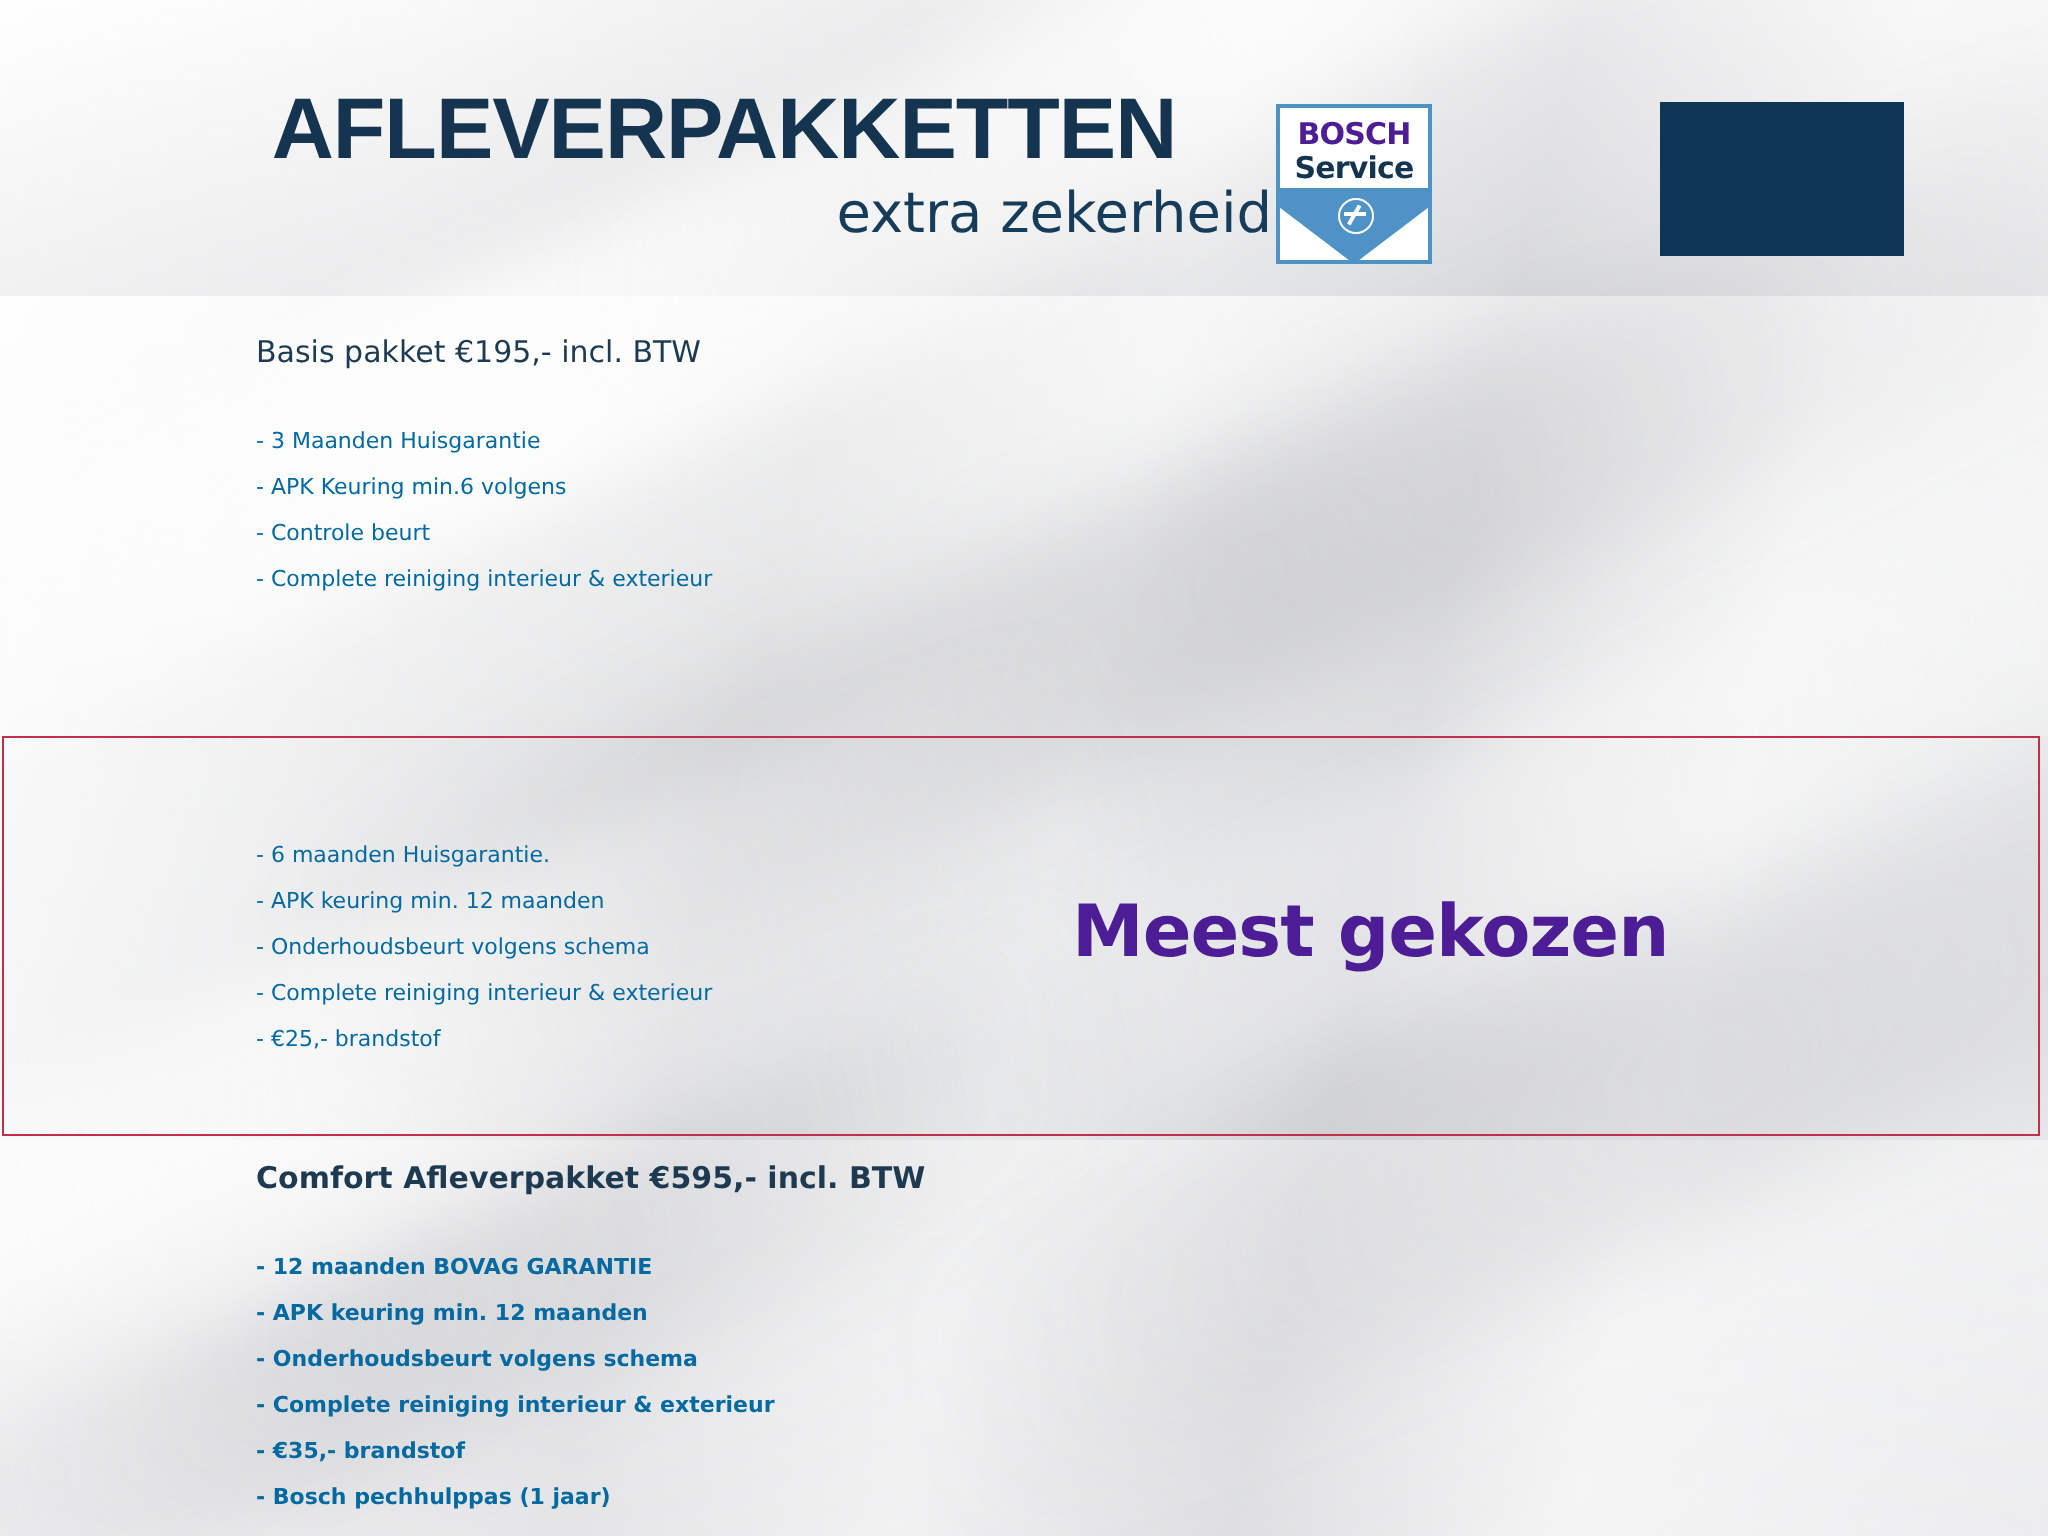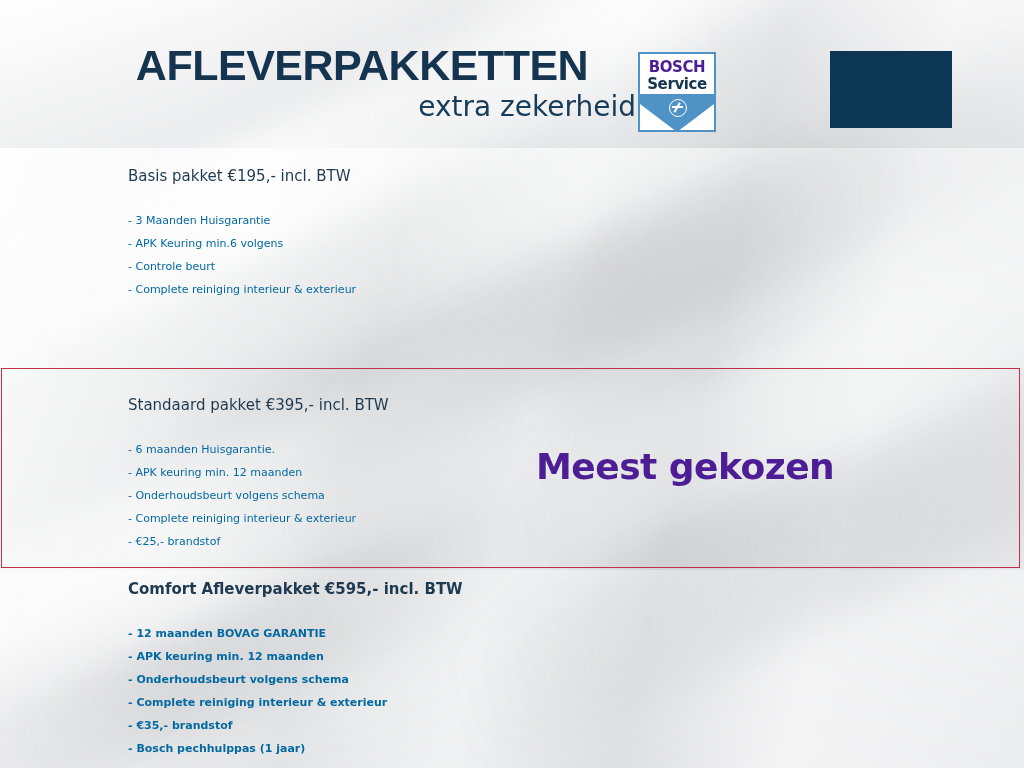--- a/index.html
+++ b/index.html
@@ -304,21 +304,20 @@
   <div class="pkg pkg-basis">
     <div class="pkg-title">Basis pakket €195,- incl. BTW</div>
     <div class="pkg-spacer"></div>
     <div class="pkg-item">- 3 Maanden Huisgarantie</div>
     <div class="pkg-item">- APK Keuring min.6 volgens</div>
     <div class="pkg-item">- Controle beurt</div>
     <div class="pkg-item">- Complete reiniging interieur &amp; exterieur</div>
   </div>
 
   <div class="pkg pkg-standard">
-    <div class="pkg-title">Standaard pakket €395,- incl. BTW</div>
     <div class="pkg-spacer"></div>
     <div class="pkg-item">- 6 maanden Huisgarantie.</div>
     <div class="pkg-item">- APK keuring min. 12 maanden</div>
     <div class="pkg-item">- Onderhoudsbeurt volgens schema</div>
     <div class="pkg-item">- Complete reiniging interieur &amp; exterieur</div>
     <div class="pkg-item">- €25,- brandstof</div>
   </div>
 
   <div class="highlight-box"></div>
   <div class="highlight-label">Meest gekozen</div>

